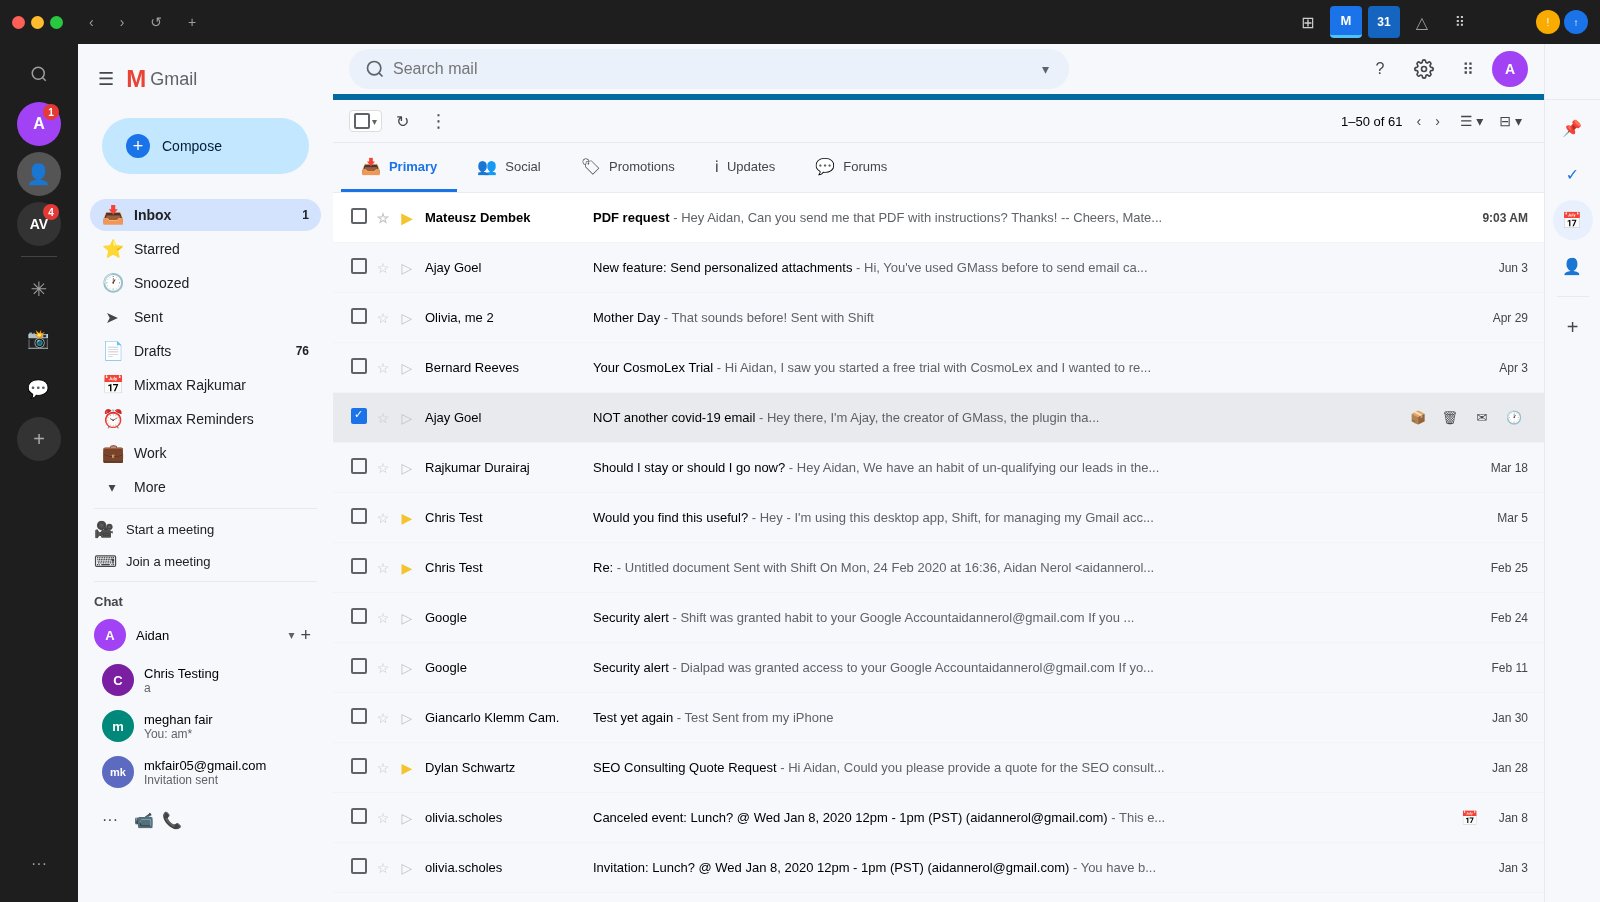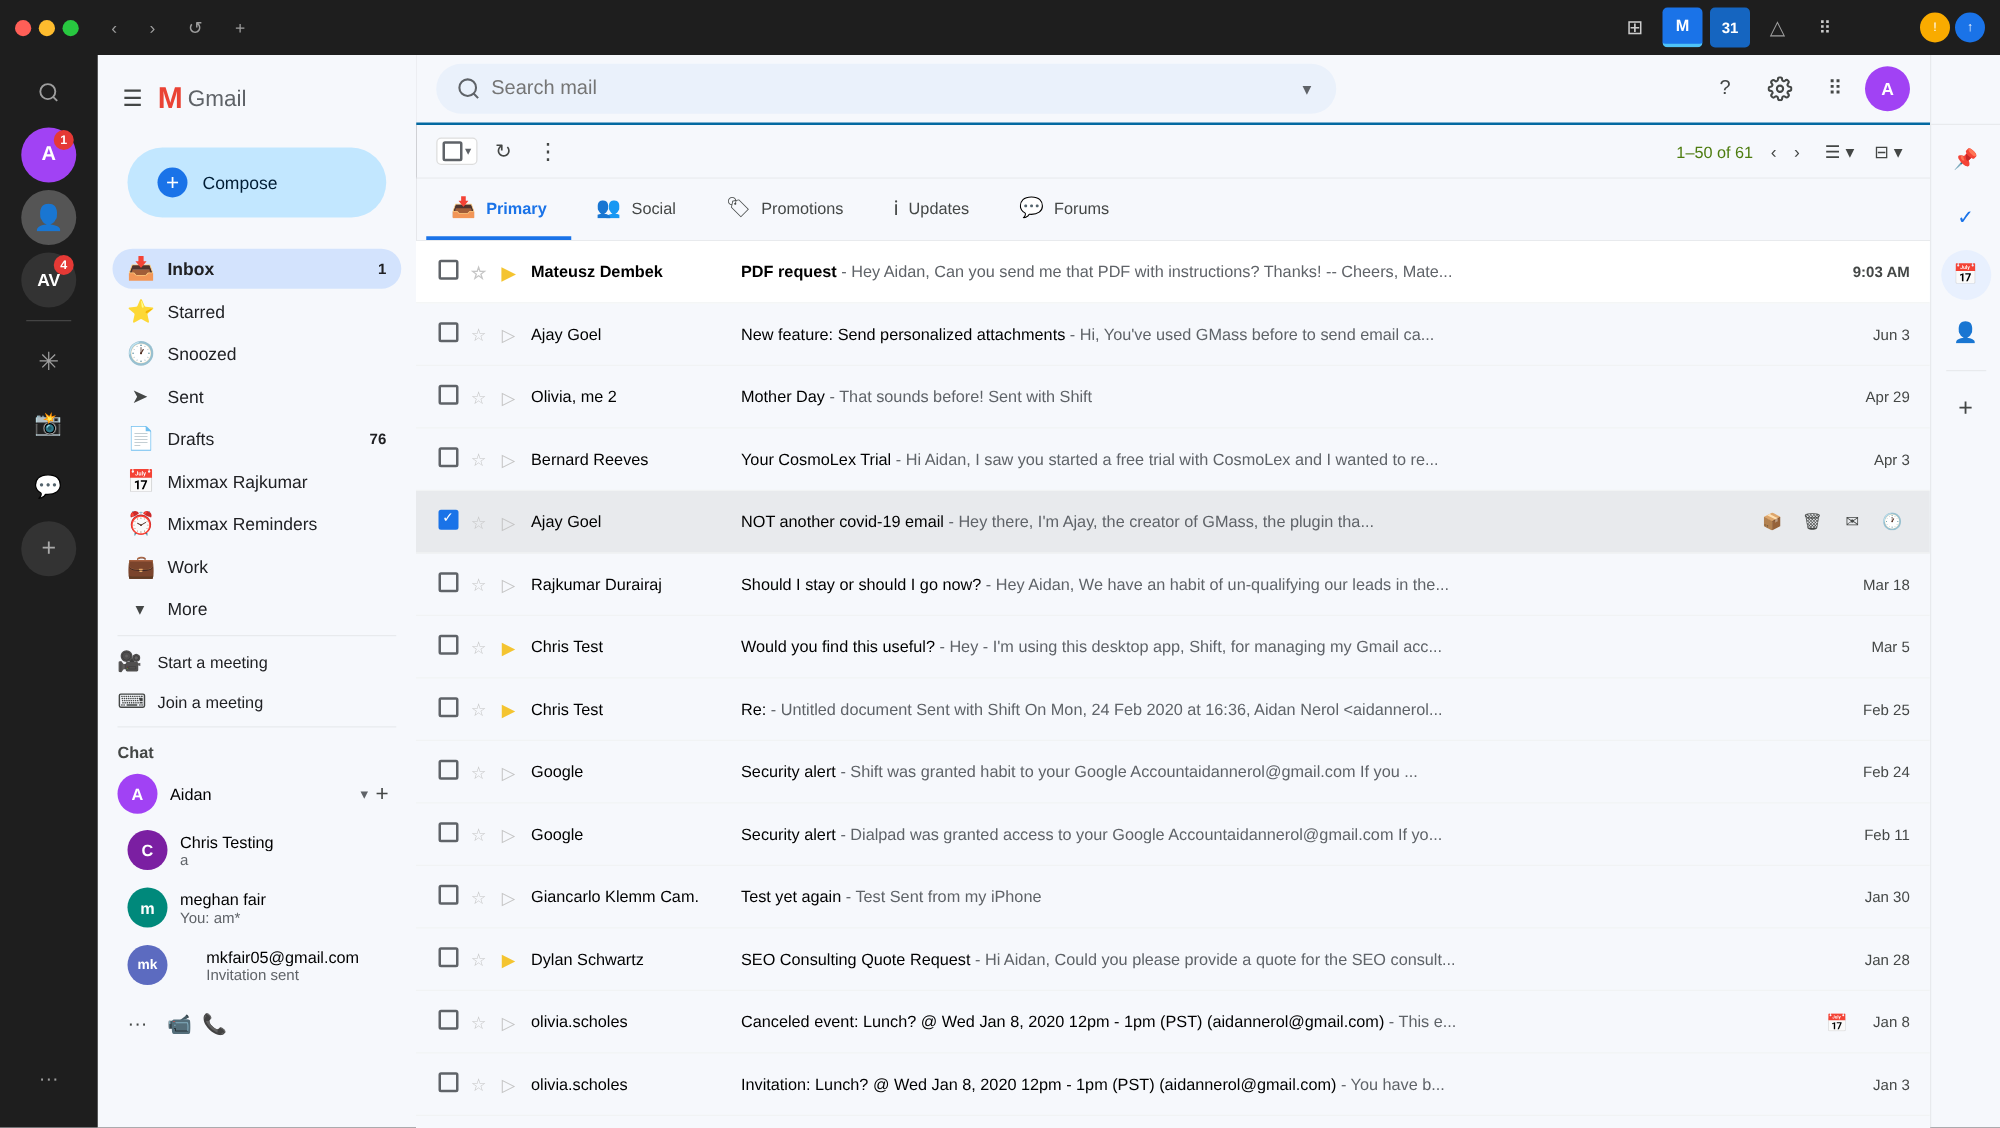--- a/index.html
+++ b/index.html
@@ -217,21 +217,21 @@
       gap: 8px;
       border-bottom: 1px solid #e8eaed;
     }
     .toolbar-btn {
       background: none; border: none; cursor: pointer;
       color: #444746; font-size: 16px;
       padding: 6px;
       border-radius: 50%;
     }
     .toolbar-spacer { flex: 1; }
-    .pagination-text { font-size: 13px; color: #4d7c0f; }
+    .pagination-text { font-size: 13px; color: #000000; }
     .pagination-btns { display: flex; gap: 2px; }
 
     
     .inbox-tabs {
       display: flex;
       border-bottom: 1px solid #e8eaed;
       padding: 0 8px;
       background: #f6f8fc;
     }
     .inbox-tab {
@@ -561,21 +561,21 @@
         <div style="flex:1; overflow:hidden;">
           <div style="font-size:13px; font-weight:500; white-space:nowrap; overflow:hidden; text-overflow:ellipsis;">meghan fair</div>
           <div style="font-size:12px; color:#5f6368; white-space:nowrap; overflow:hidden; text-overflow:ellipsis;">You: am*</div>
         </div>
       </div>
 
       <div class="chat-user">
         <div class="chat-avatar" style="background:#5c6bc0; font-size:11px;">
           mk
         </div>
-        <div style="flex:1; overflow:hidden;margin-left:21px;">
+        <div style="flex:1; overflow:hidden;">
           <div style="font-size:13px; font-weight:500; white-space:nowrap; overflow:hidden; text-overflow:ellipsis;">mkfair05@gmail.com</div>
           <div style="font-size:12px; color:#5f6368; white-space:nowrap; overflow:hidden; text-overflow:ellipsis;">Invitation sent</div>
         </div>
       </div>
 
       <div style="display:flex; align-items:center; padding:8px 16px; margin-top:4px;">
         <span class="three-dots">···</span>
         <span style="font-size:16px; margin-left:8px; color:#444746; cursor:pointer;">📹</span>
         <span style="font-size:16px; margin-left:8px; color:#444746; cursor:pointer;">📞</span>
       </div>
@@ -854,21 +854,21 @@
     top: 44px;
     left: 333px;
     right: 56px;
     height: 56px;
     background: #f6f8fc;
     display: flex;
     align-items: center;
     padding: 8px 16px;
     gap: 32px;
     z-index: 5;
-    border-bottom: 2px solid #0369a1;
+    border-bottom: 6px solid #0369a1;
   }
   .main-container {
     position: relative;
   }
   .gmail-main {
     padding-top: 56px;
   }
 </style>
 
 <div class="gmail-search-overlay">

